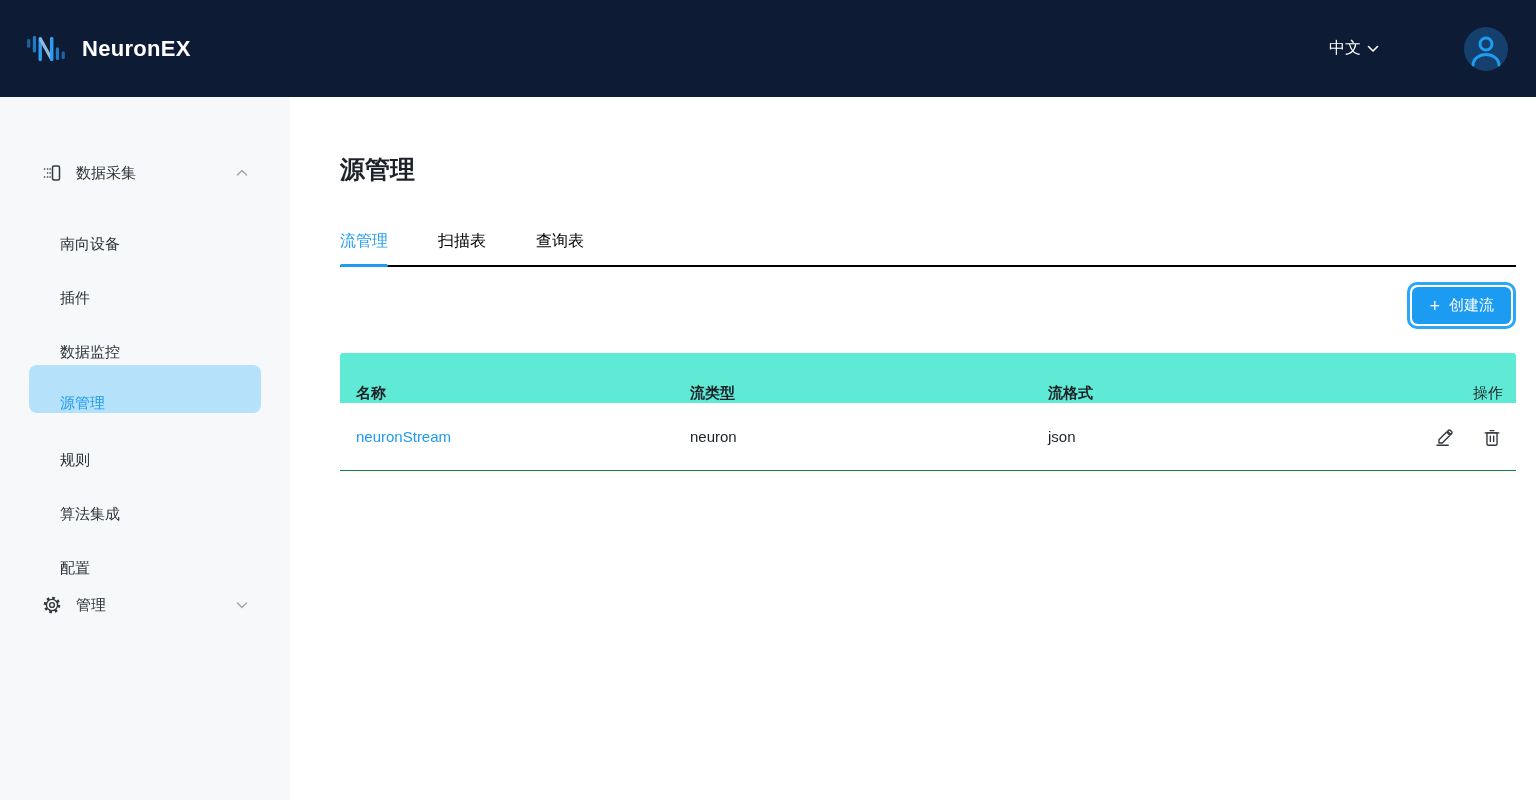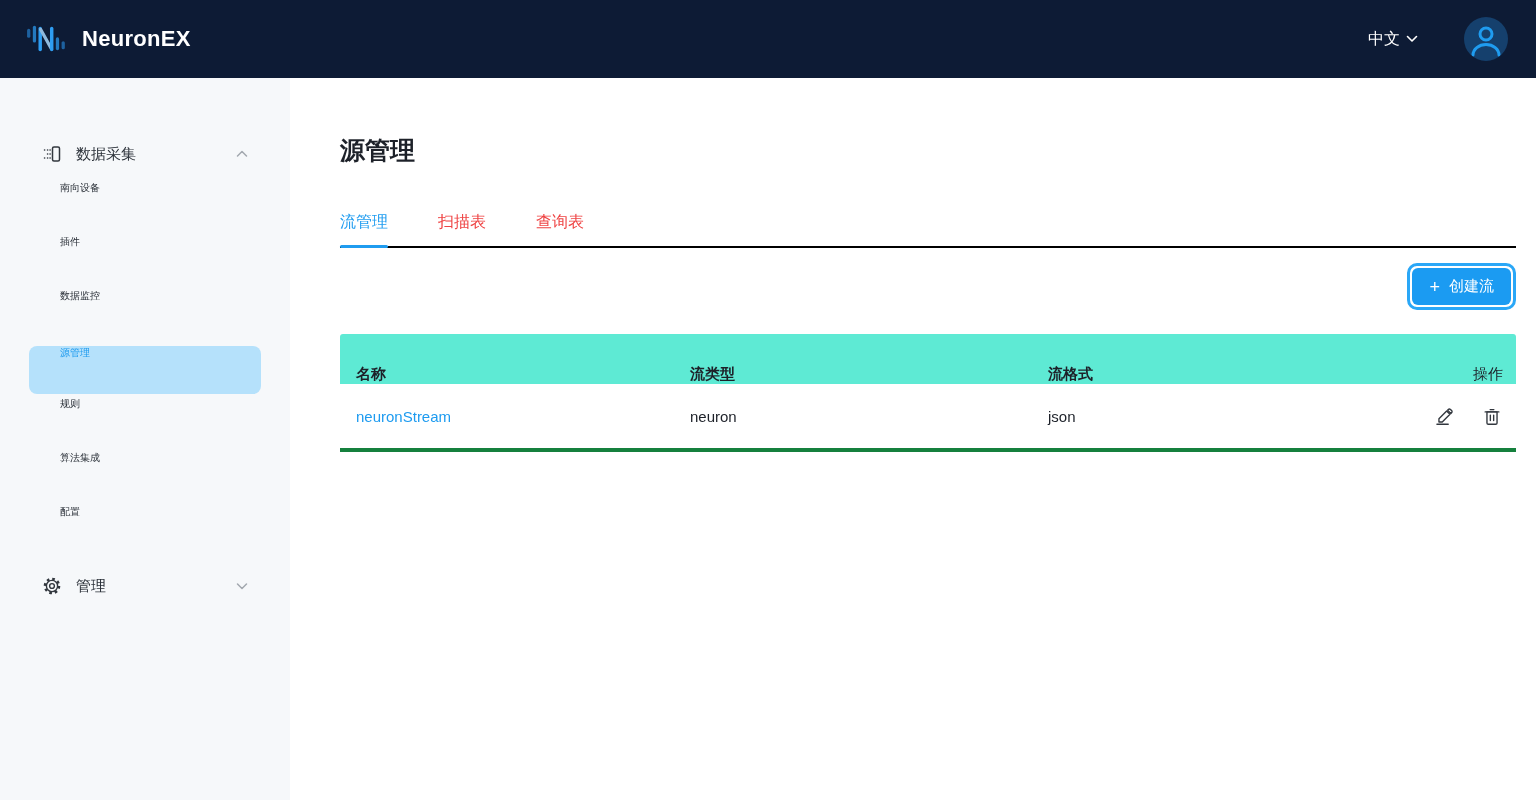--- a/index.html
+++ b/index.html
@@ -1,22 +1,23 @@
 <!DOCTYPE html>
 <html><head>
 <meta charset="utf-8">
 <style>
   * { margin:0; padding:0; box-sizing:border-box; }
   html,body { width:1536px; height:800px; overflow:hidden; }
   body { font-family:"Liberation Sans","DejaVu Sans",sans-serif; background:#fff; color:#1d2129; }
 
   
   .topbar {
-    height:78px; background:#0d1b35; display:flex; align-items:center;
+    height:97px; background:#0d1b35; display:flex; align-items:center;
     padding:0 28px 0 22px;
+    gap:39px;
   }
   .logo-wrap { display:flex; align-items:center; cursor:pointer; }
   .brand-name { color:#ffffff; font-size:22px; font-weight:700; margin-left:14px; letter-spacing:.3px; }
   .topbar-spacer { flex:1; }
   .lang-switch { display:flex; align-items:center; gap:6px; color:#ffffff; font-size:16px; cursor:pointer; margin-right:46px;font-family:Liberation Serif, serif; }
   .avatar {
     width:44px; height:44px; border-radius:50%; background:#15406d;
     display:flex; align-items:center; justify-content:center; cursor:pointer; overflow:hidden;
   }
 
@@ -25,31 +26,31 @@
 
   
   .sidebar { width:290px; background:#f6f8fa; padding-top:49px; flex-shrink:0; }
   .menu-group {
     height:54px; display:flex; align-items:center; padding:0 42px; cursor:pointer;
     font-size:15px; color:#2b3139;
   }
   .menu-group .g-label { margin-left:14px; }
   .menu-group .chev { margin-left:auto; display:flex; }
   .menu-sub {
-    height:54px; margin:0 29px; padding-left:31px; display:flex; align-items:flex-start;
-    font-size:10px; color:#2b3139; cursor:pointer; border-radius:8px;
+    height:54px; margin:0 29px; padding-left:31px; display:flex; align-items:flex-end;
+    font-size:15px; color:#2b3139; cursor:pointer; border-radius:8px;
   }
   .menu-sub.selected { background:#b5e1fb; color:#1e9bef; height:48px; margin:3px 29px; }
 
   
   .main { flex:1; background:#fff; padding:0 20px 0 50px; }
   .page-title { font-size:25px; font-weight:700; color:#1d2129; margin-top:56px; }
 
   .tabs { display:flex; gap:50px; margin-top:45px; border-bottom:2px solid #000000; }
-  .tab { font-size:16px; padding-bottom:13px; cursor:pointer; position:relative; color:#ef4444; }
+  .tab { font-size:16px; padding-bottom:13px; cursor:pointer; position:relative; color:#000000; }
   .tab.active { color:#1f9cf0; }
   .tab.active::after {
     content:""; position:absolute; left:0; right:0; bottom:-2px; height:3px;
     background:#1f9cf0; border-radius:2px;
   }
 
   .toolbar { display:flex; justify-content:flex-end; margin-top:15px; }
   .btn-ring { border:3px solid #2aa7f7; border-radius:10px; padding:2px; background:#ffffff; }
   .btn-primary {
     background:#1b9bf2; color:#fff; border:none; border-radius:6px; height:37px;
@@ -58,21 +59,21 @@
   }
   .btn-primary .plus { font-size:18px; font-weight:400; line-height:1; }
 
   .table { margin-top:24px; }
   .thead {
     display:flex; align-items:flex-end; height:50px; background:#5eead4;
     font-weight:700; font-size:15px; color:#1d2129; border-radius:3px 3px 0 0;
   }
   .trow {
     display:flex; align-items:center; height:68px; background:#fff;
-    border-bottom:4px solid #15803d; font-size:15px;
+    border-bottom:1px solid #15803d; font-size:15px;
   }
   .col-name   { width:350px; padding-left:16px; }
   .col-type   { width:358px; }
   .col-format { flex:1; }
   .col-ops    { width:120px; display:flex; justify-content:flex-end; padding-right:13px; gap:25px; }
   .thead .col-ops { font-weight:400; }
   .link { color:#1d9bf0; cursor:pointer; }
   .op-icon { cursor:pointer; display:flex; align-items:center; }
 </style>
 </head>

